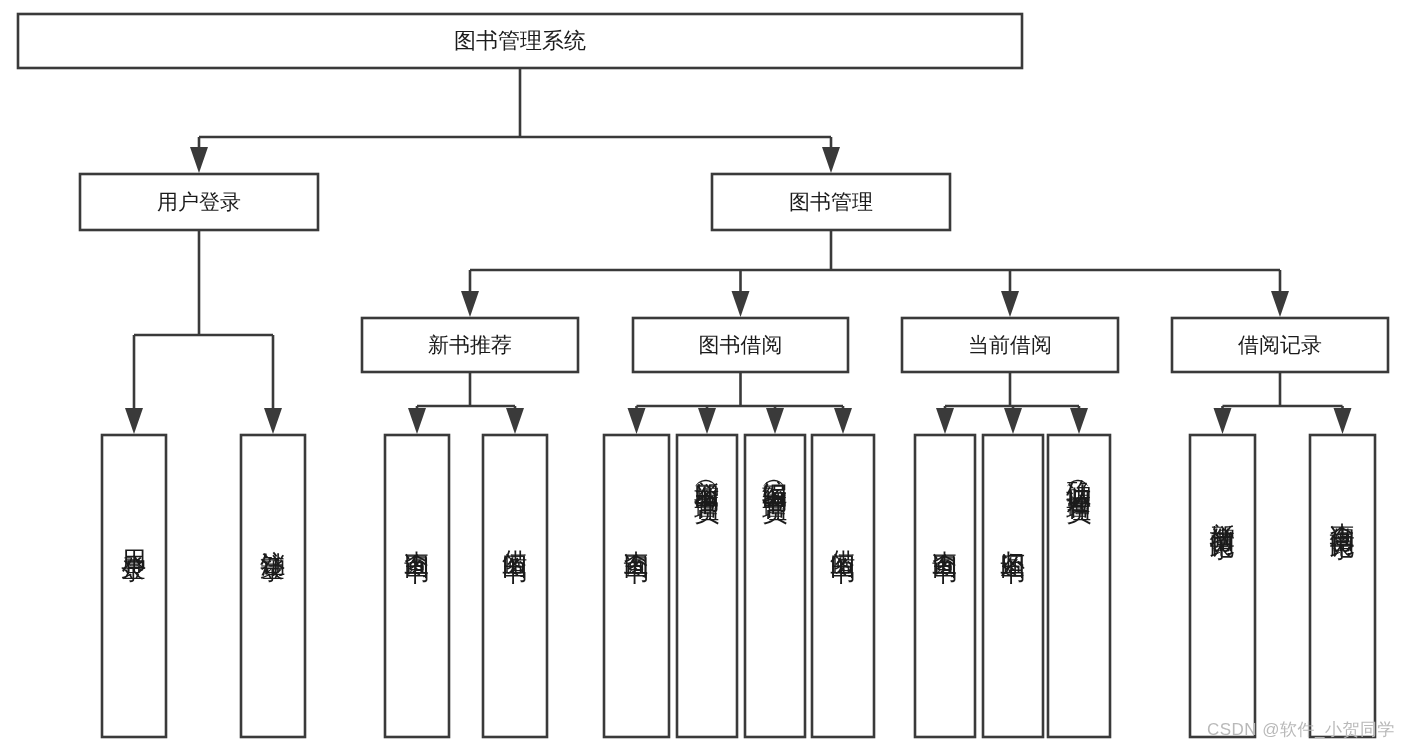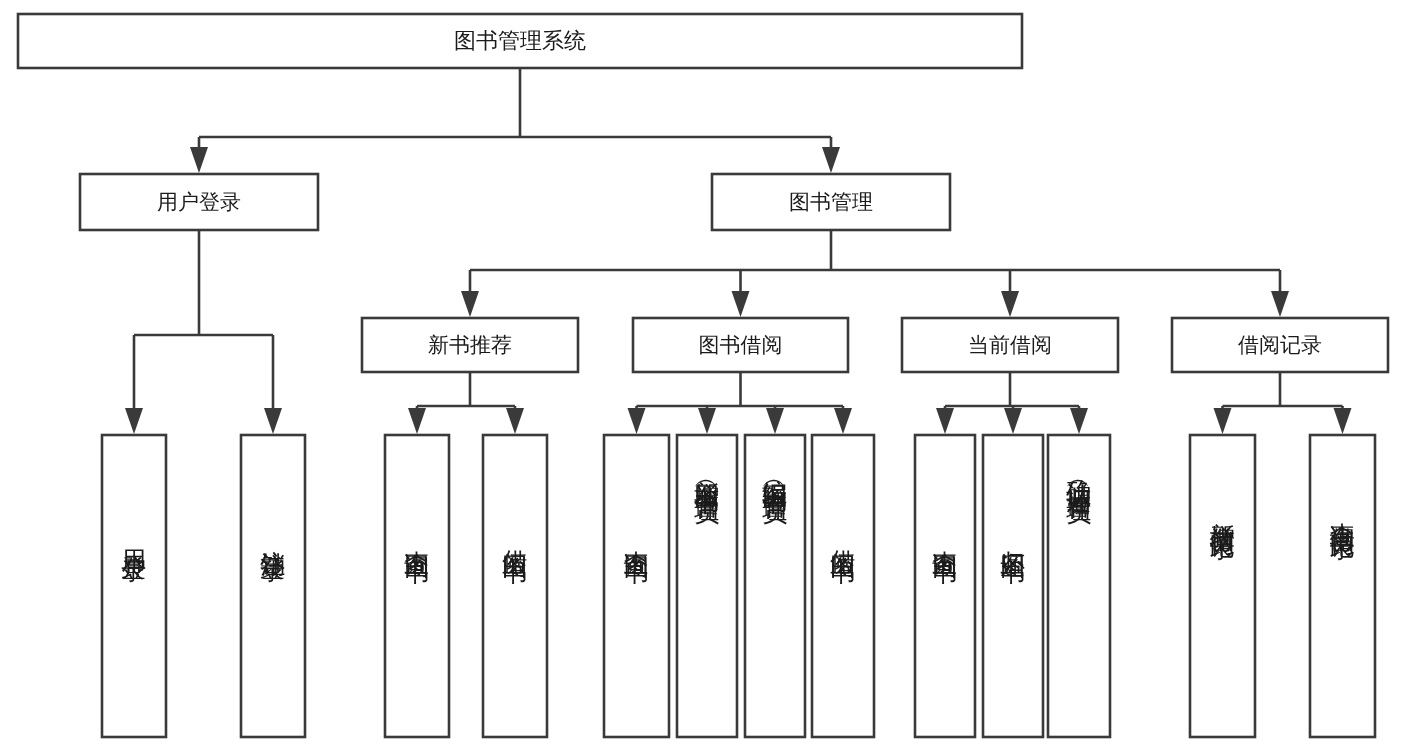--- a/index.html
+++ b/index.html
@@ -219,13 +219,14 @@
         <div class="leaf-label" style="margin-top: 25px;">确认归还（管理员）</div>
       </div>
       <div class="leaf-label-wrap" style="left: 1190px; top: 435px; width: 65px; height: 302px;">
         <div class="leaf-label" style="margin-top: 67px;">新增借阅记录</div>
       </div>
       <div class="leaf-label-wrap" style="left: 1310px; top: 435px; width: 65px; height: 302px;">
         <div class="leaf-label" style="margin-top: 67px;">查询借阅记录</div>
       </div>
     </div>
 
+  <div class="watermark">CSDN @软件_小贺同学</div>
 </div>
 
 </body></html>

